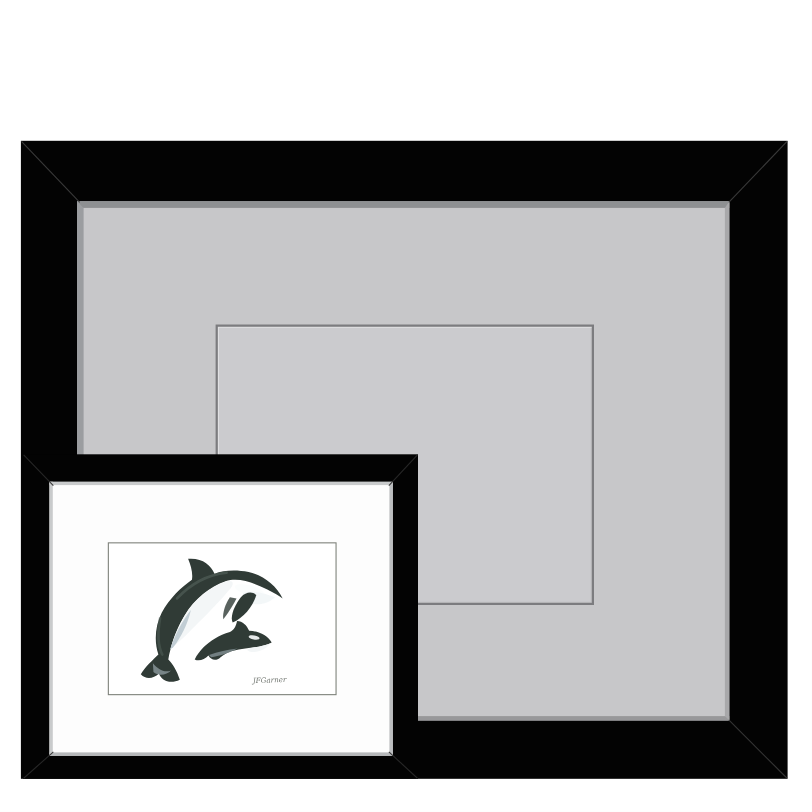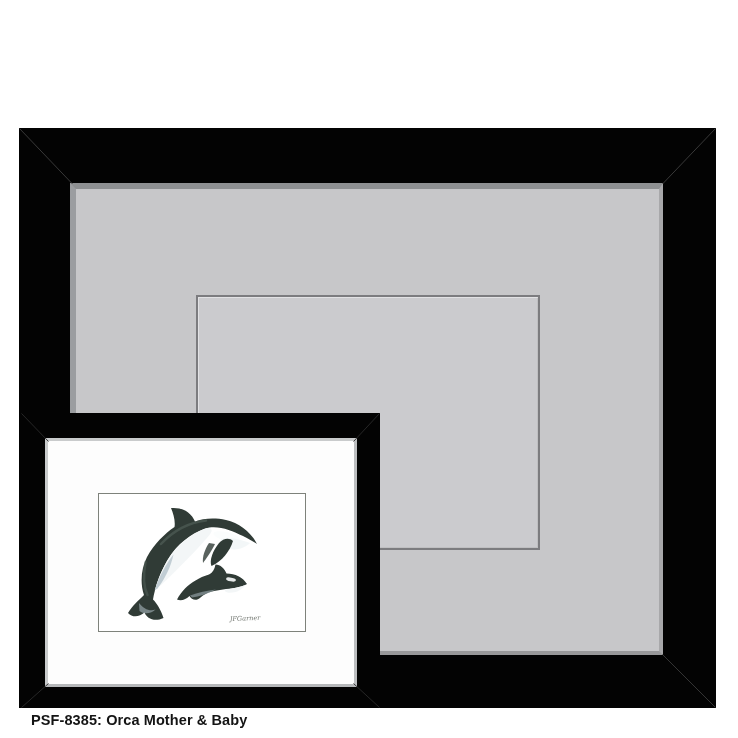--- a/index.html
+++ b/index.html
@@ -113,15 +113,14 @@
   <svg class="abs" id="seams" viewBox="0 0 738 738">
     <line x1="19.5" y1="128.5" x2="72.5" y2="184" stroke="#3f3f3f" stroke-width="1" opacity="0.9"></line>
     <line x1="715.5" y1="128.5" x2="662.5" y2="184" stroke="#3f3f3f" stroke-width="1" opacity="0.9"></line>
     <line x1="715.5" y1="707.5" x2="662.5" y2="654.5" stroke="#3a3a3a" stroke-width="1" opacity="0.9"></line>
     <line x1="21.5" y1="413.5" x2="48.5" y2="441.5" stroke="#2b2b2b" stroke-width="1" opacity="0.9"></line>
     <line x1="379.5" y1="413.5" x2="353.5" y2="441.5" stroke="#2b2b2b" stroke-width="1" opacity="0.9"></line>
     <line x1="379.5" y1="707.5" x2="353.5" y2="683.5" stroke="#2b2b2b" stroke-width="1" opacity="0.9"></line>
     <line x1="21.5" y1="707.5" x2="48.5" y2="683.5" stroke="#2b2b2b" stroke-width="1" opacity="0.9"></line>
   </svg>
 
-  <div class="abs" id="caption" style="color: rgb(20, 20, 20);">PSF-8385: Orca Mother &amp; Baby</div>
 
 </div>
 
 </body></html>

